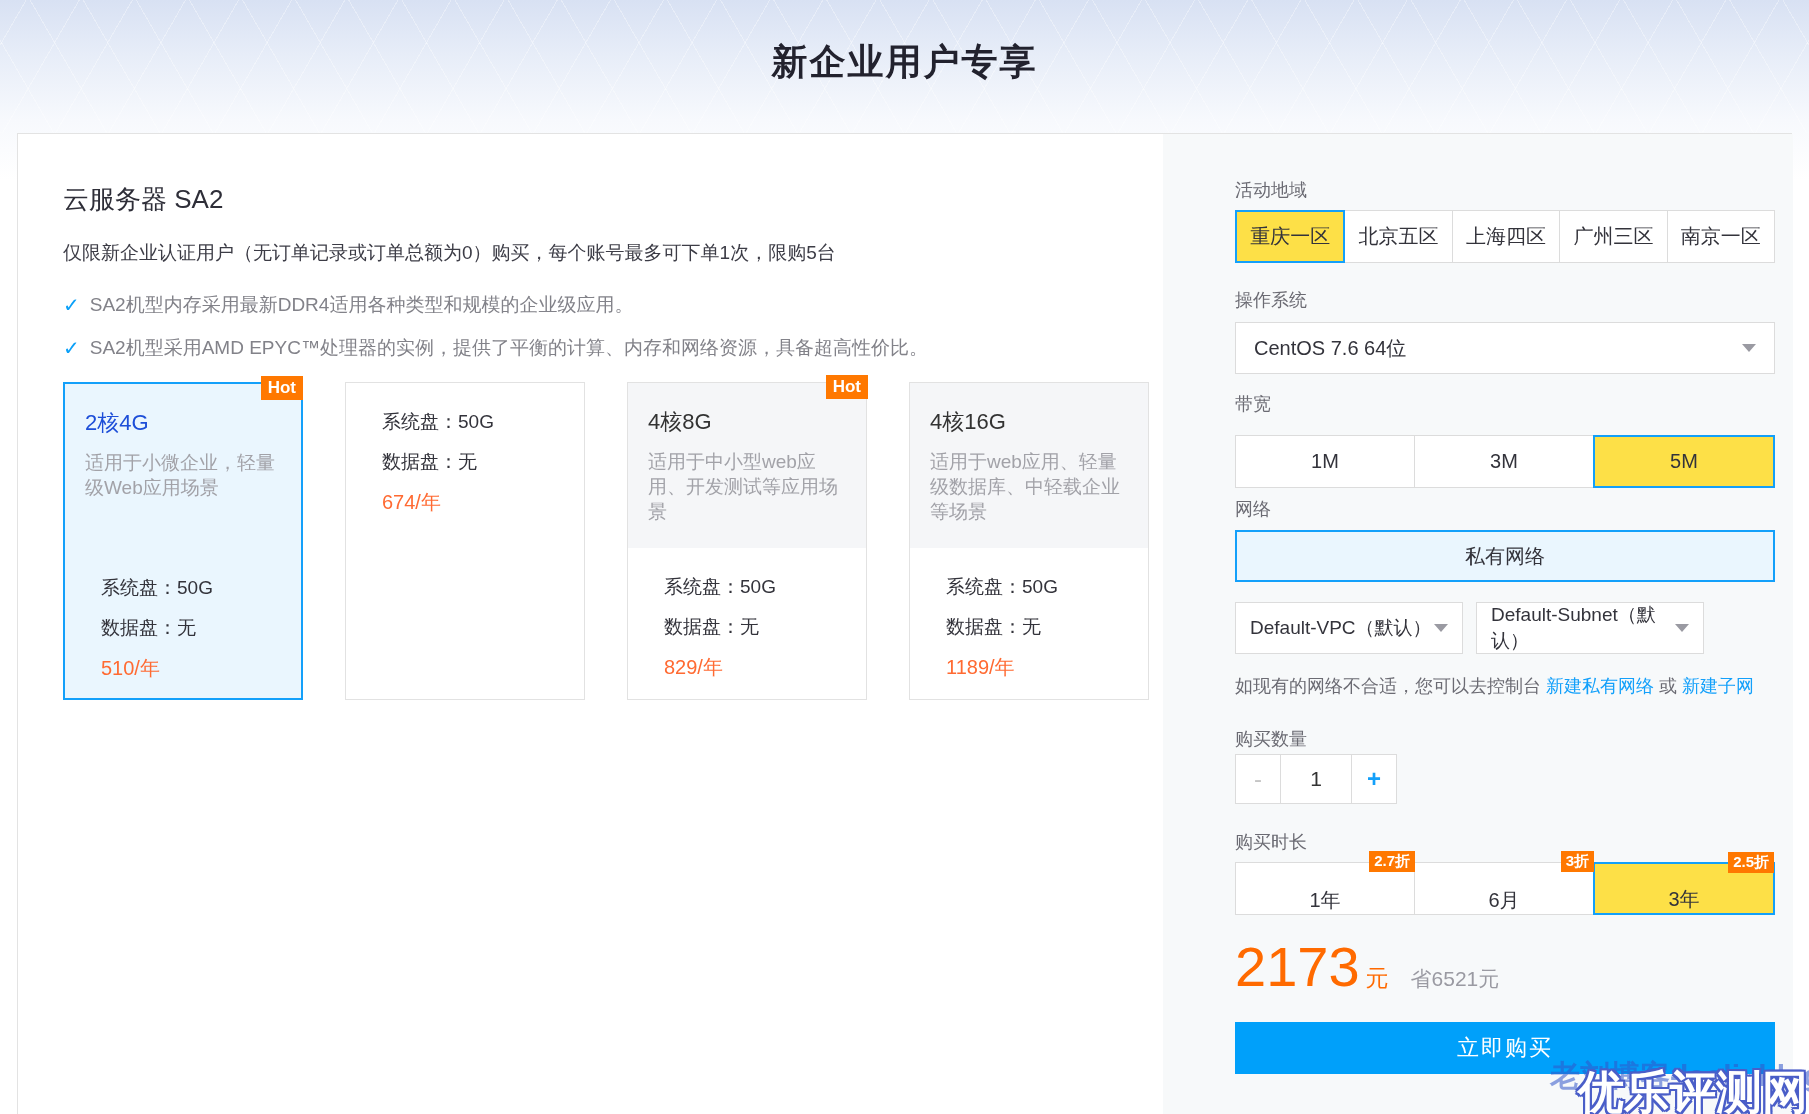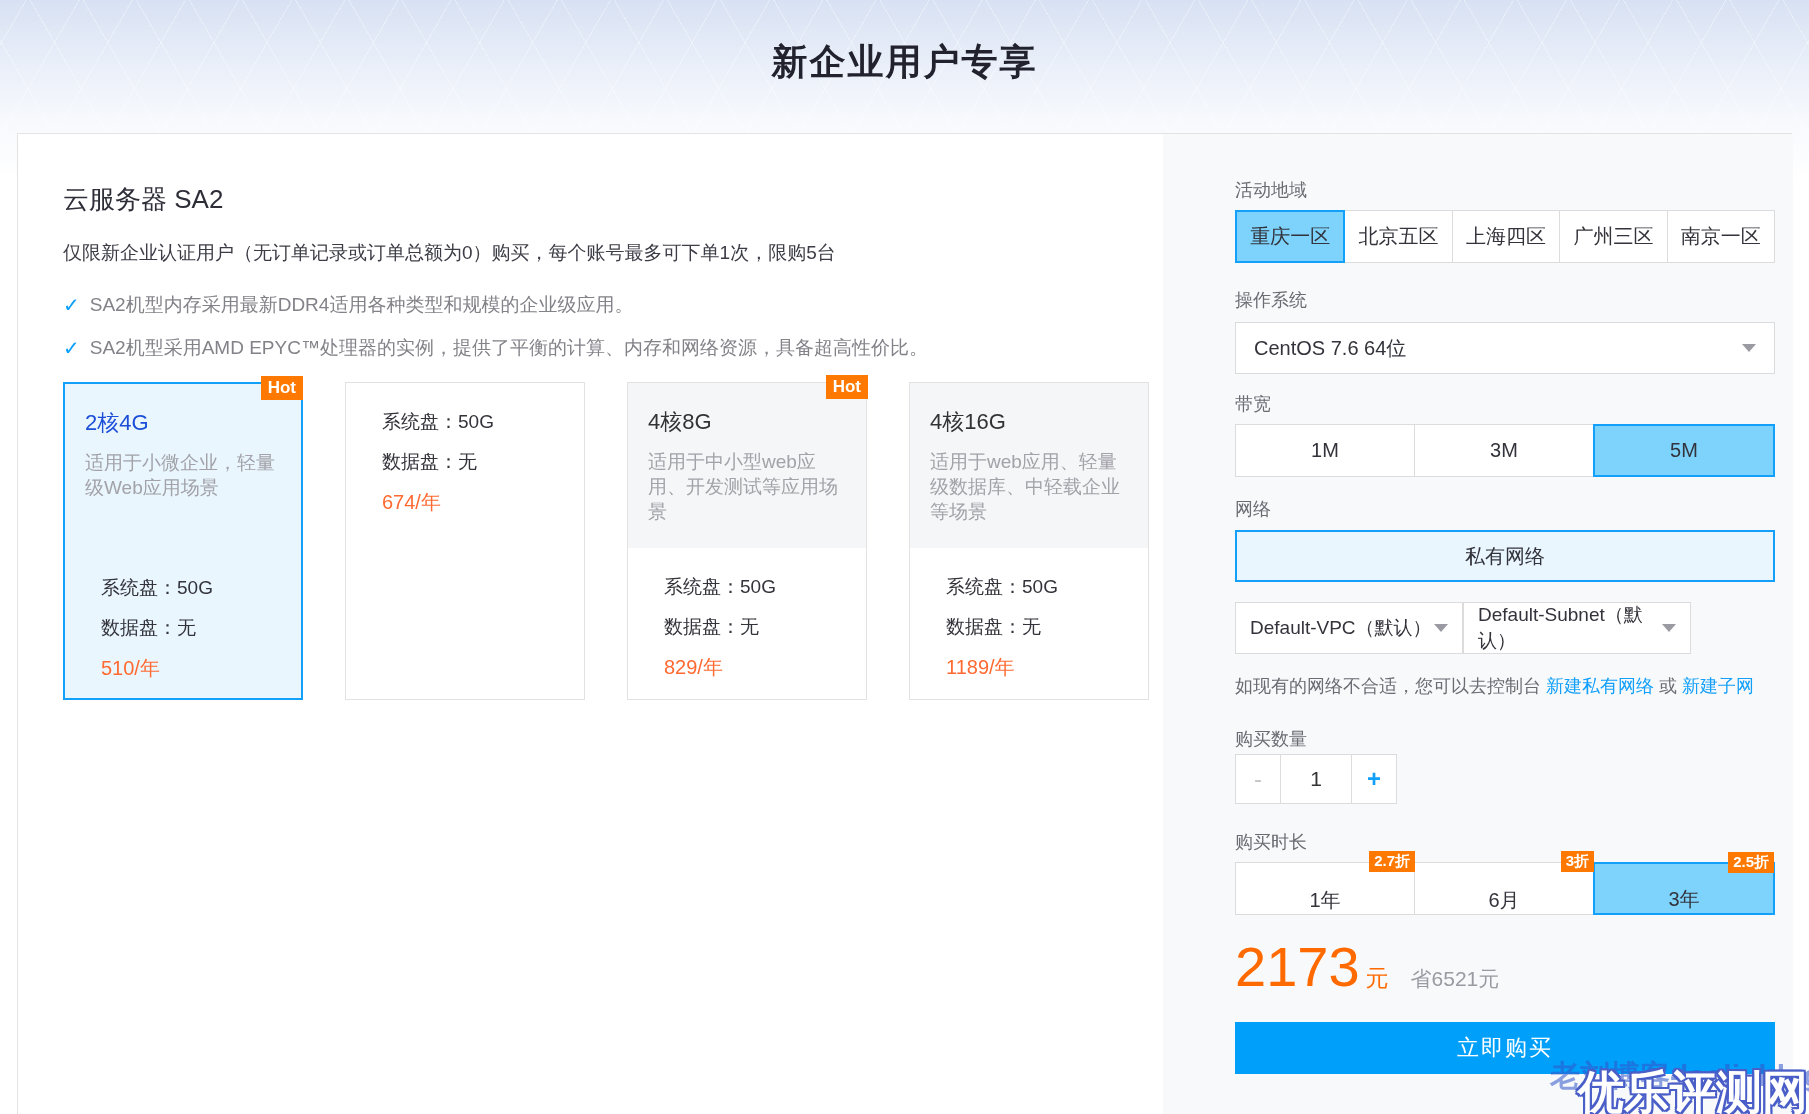--- a/index.html
+++ b/index.html
@@ -51,33 +51,33 @@
   .lbl-region{ top:44px; } .lbl-os{ top:154px; } .lbl-bw{ top:258px; } .lbl-net{ top:363px; }
   .lbl-qty{ top:593px; } .lbl-dur{ top:696px; }
   .seg-row{ display:flex; }
   .row-region{ top:76px; }
   .seg{
     flex:1; height:53px; background:#fff; border:1px solid #dcdcdc; margin-left:-1px;
     display:flex; align-items:center; justify-content:center; font-size:20px; color:#33333b;
     cursor:pointer;
   }
   .seg:first-child{ margin-left:0; }
-  .seg.selected{ border:2px solid #13a0fa; background:#7dd3fc; z-index:2; }
+  .seg.selected{ border:2px solid #13a0fa; background:#fde047; z-index:2; }
   .select-box{
     top:188px; height:52px; background:#fff; border:1px solid #dcdcdc;
     display:flex; align-items:center; padding:0 18px; font-size:20px; color:#33333b; cursor:pointer;
   }
   .caret{ margin-left:auto; width:0; height:0; border-left:7px solid transparent;
     border-right:7px solid transparent; border-top:8px solid #9a9aa2; }
-  .row-bw{ top:290px; }
+  .row-bw{ top:301px; }
   .net-btn{
     top:396px; height:52px; border:2px solid #13a0fa; background:#eaf6fe;
     display:flex; align-items:center; justify-content:center; font-size:20px; color:#33333b; cursor:pointer;
   }
-  .vpc-row{ top:468px; display:flex; }
+  .vpc-row{ top:468px; display:flex; gap:13px; }
   .vpc-box{
     width:228px; height:52px; background:#fff; border:1px solid #dcdcdc;
     display:flex; align-items:center; padding:0 14px; font-size:19px; color:#33333b; cursor:pointer;
   }
   .net-help{ top:540px; font-size:18px; color:#6b6b73; white-space:nowrap; }
   .net-help a{ color:#13a0fa; text-decoration:none; }
   .stepper{ top:620px; display:flex; }
   .step-btn{ width:46px; height:50px; background:#fff; border:1px solid #dcdcdc;
     display:flex; align-items:center; justify-content:center; font-size:24px; cursor:pointer; }
   .step-minus{ color:#c5c5c5; }

